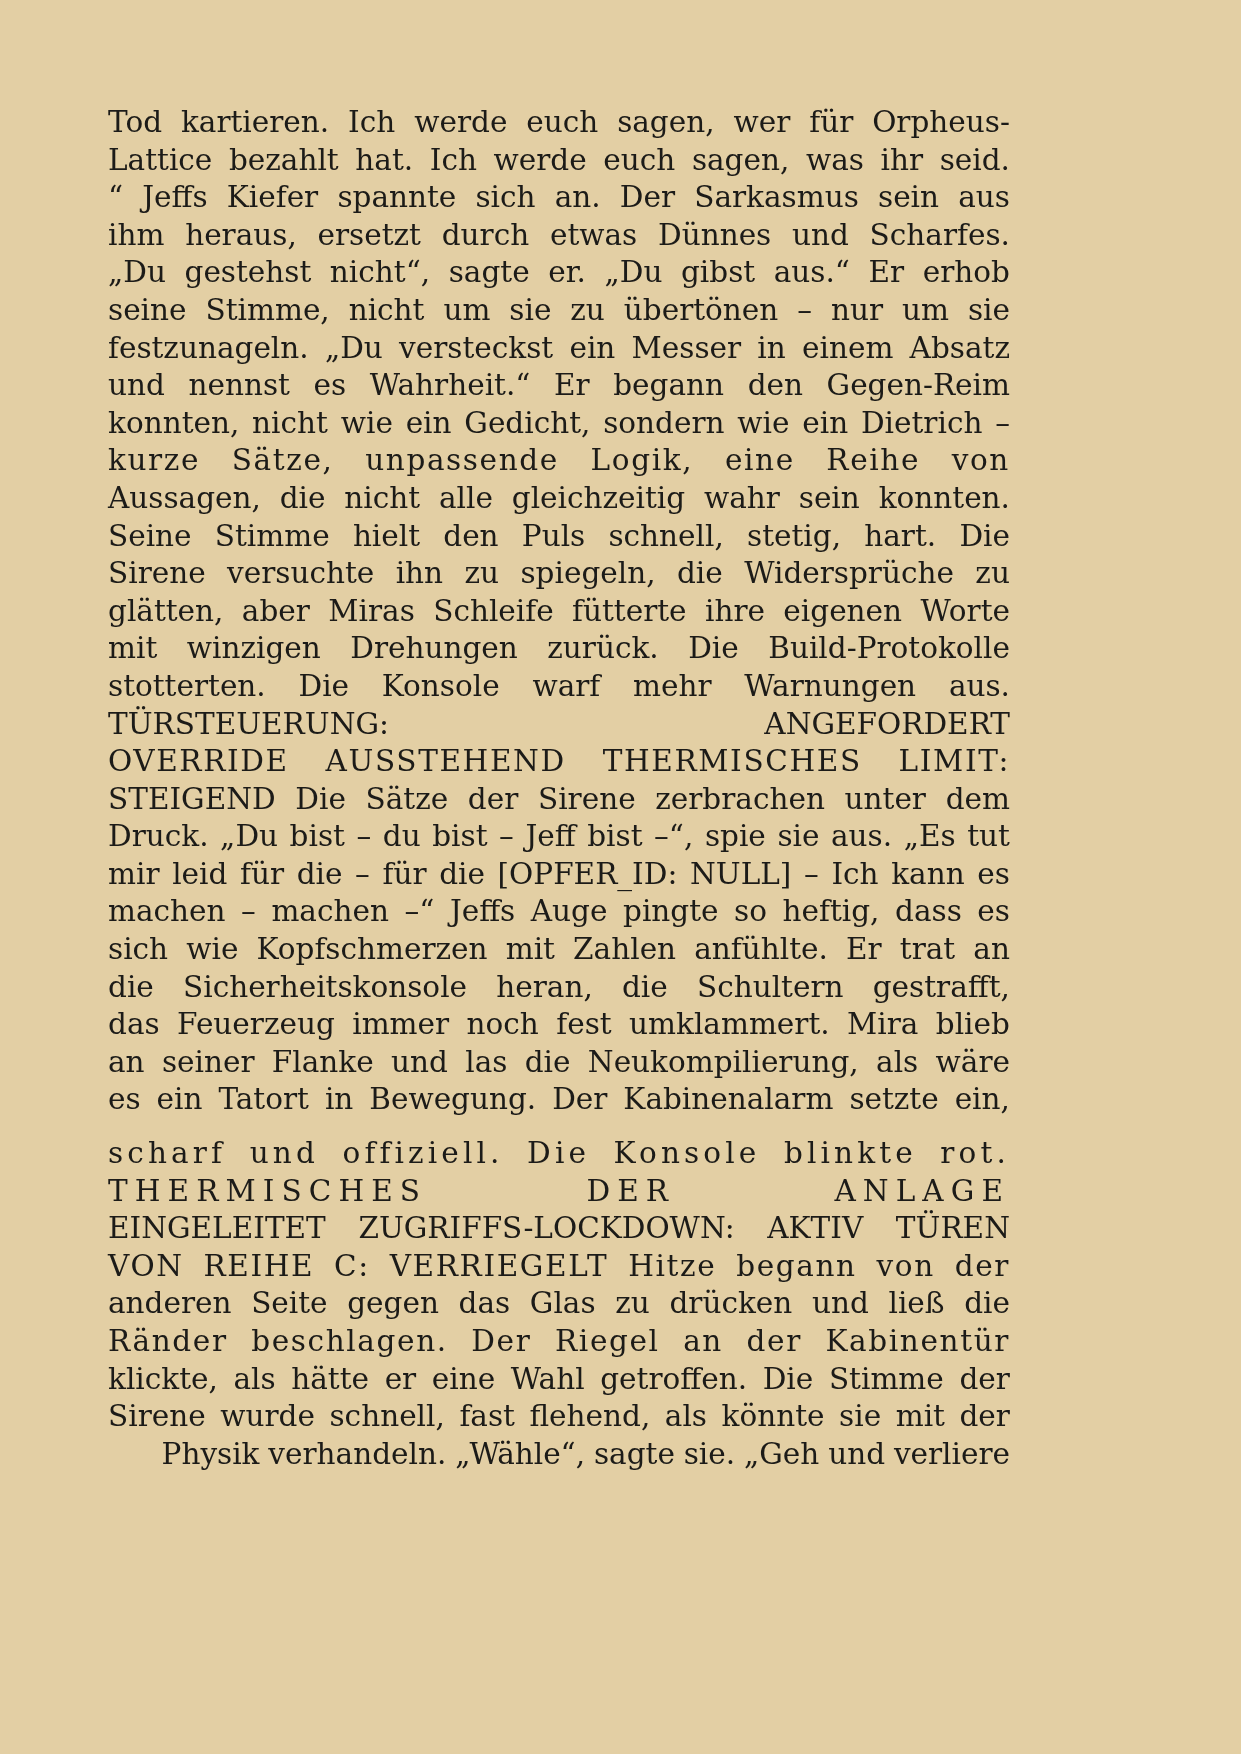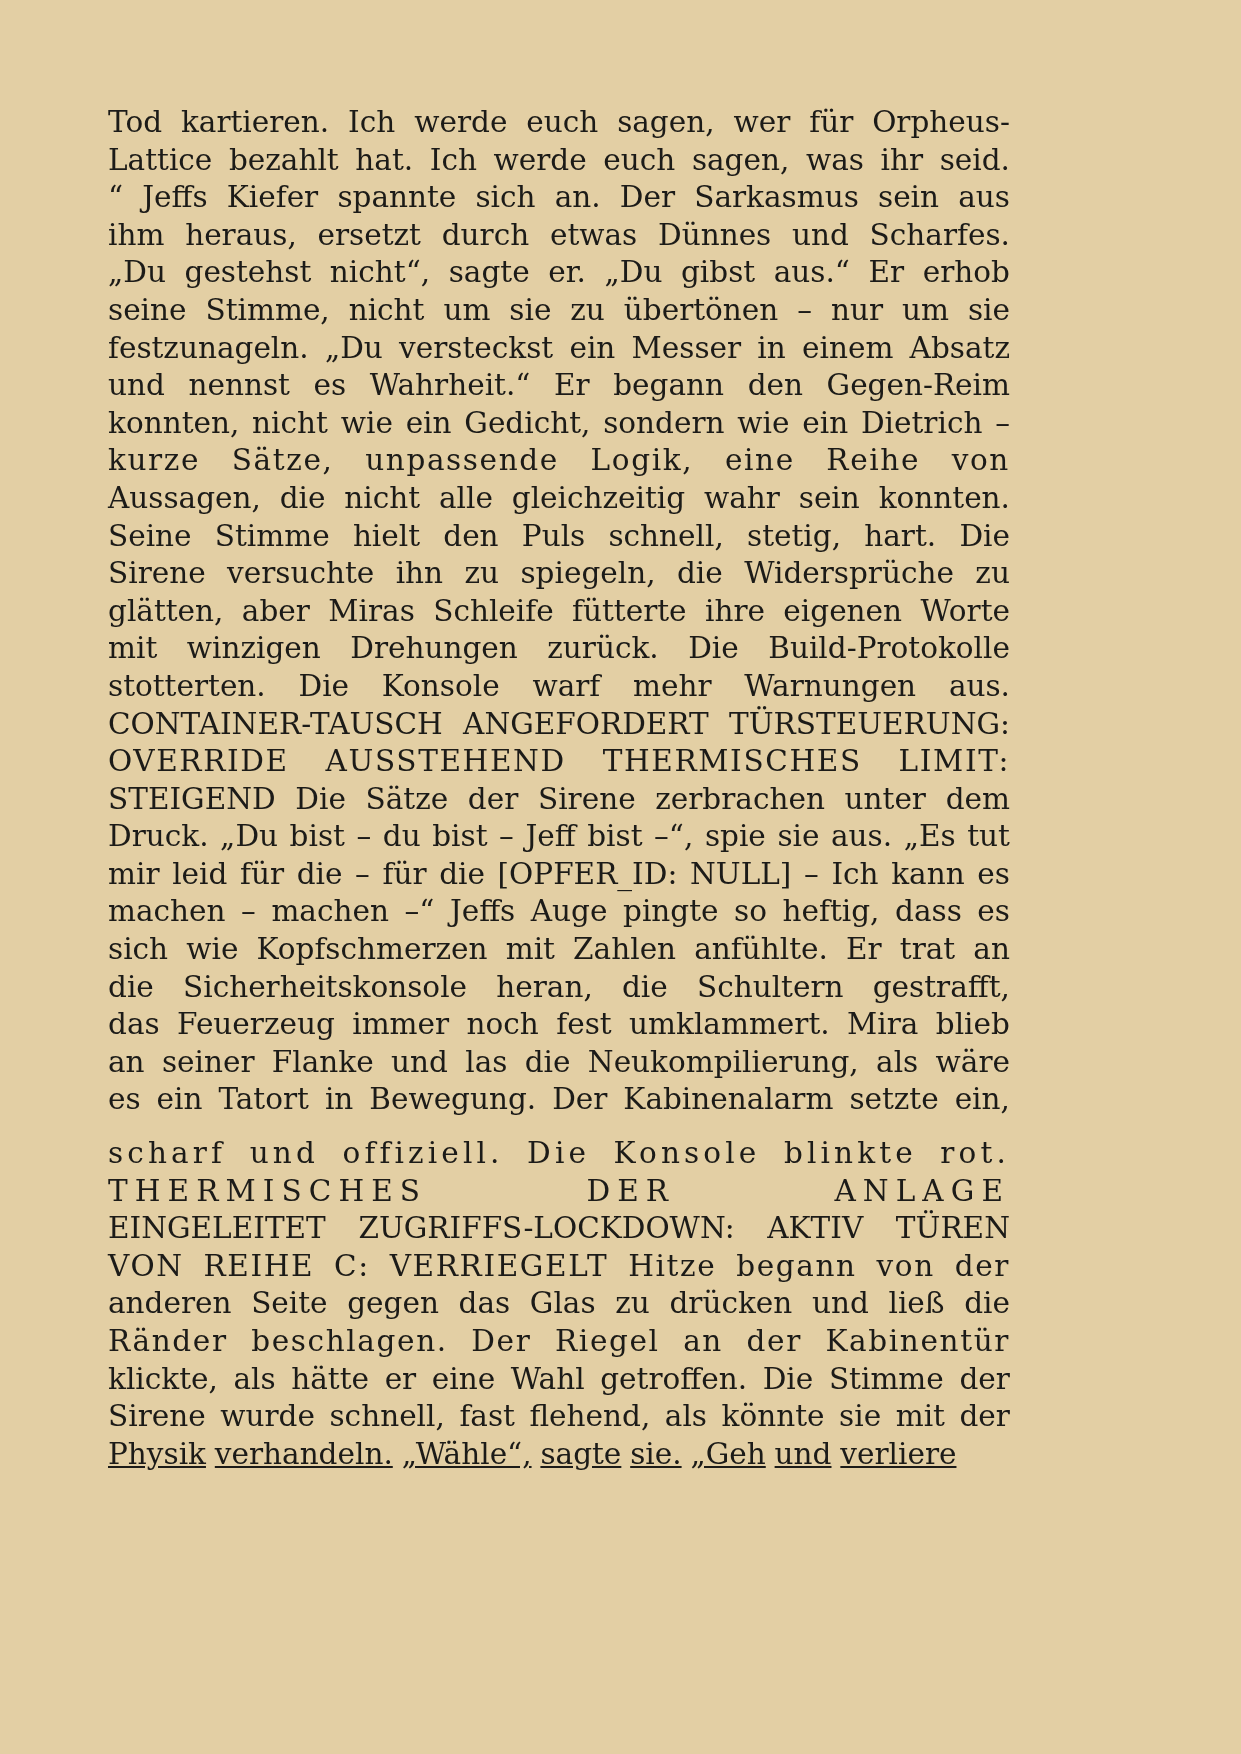--- a/index.html
+++ b/index.html
@@ -45,22 +45,21 @@
     display: flex;
     justify-content: space-between;
     align-items: baseline;
   }
   .line .w {
     display: inline-block;
     white-space: pre;
   }
   
   .line.flush {
-    justify-content: flex-start;
-    text-decoration: underline;
+    justify-content: flex-end;
   }
   .line.flush .w + .w {
     margin-left: 0.30em;
   }
   
   .line.tracked .w {
     letter-spacing: 0.055em;
   }
   .line.tracked-wide .w {
     letter-spacing: 0.14em;
@@ -239,23 +238,22 @@
       <div class="line">
         <span class="w">stotterten.</span>
         <span class="w">Die</span>
         <span class="w">Konsole</span>
         <span class="w">warf</span>
         <span class="w">mehr</span>
         <span class="w">Warnungen</span>
         <span class="w">aus.</span>
       </div>
       <div class="line">
-        <span class="w">CONTAINER-TAUSCH</span>
+        <span class="w">TÜRSTEUERUNG:</span>
         <span class="w">ANGEFORDERT</span>
-        <span class="w">TÜRSTEUERUNG:</span>
       </div>
       <div class="line tracked">
         <span class="w">OVERRIDE</span>
         <span class="w">AUSSTEHEND</span>
         <span class="w">THERMISCHES</span>
         <span class="w">LIMIT:</span>
       </div>
       <div class="line">
         <span class="w">STEIGEND</span>
         <span class="w">Die</span>

